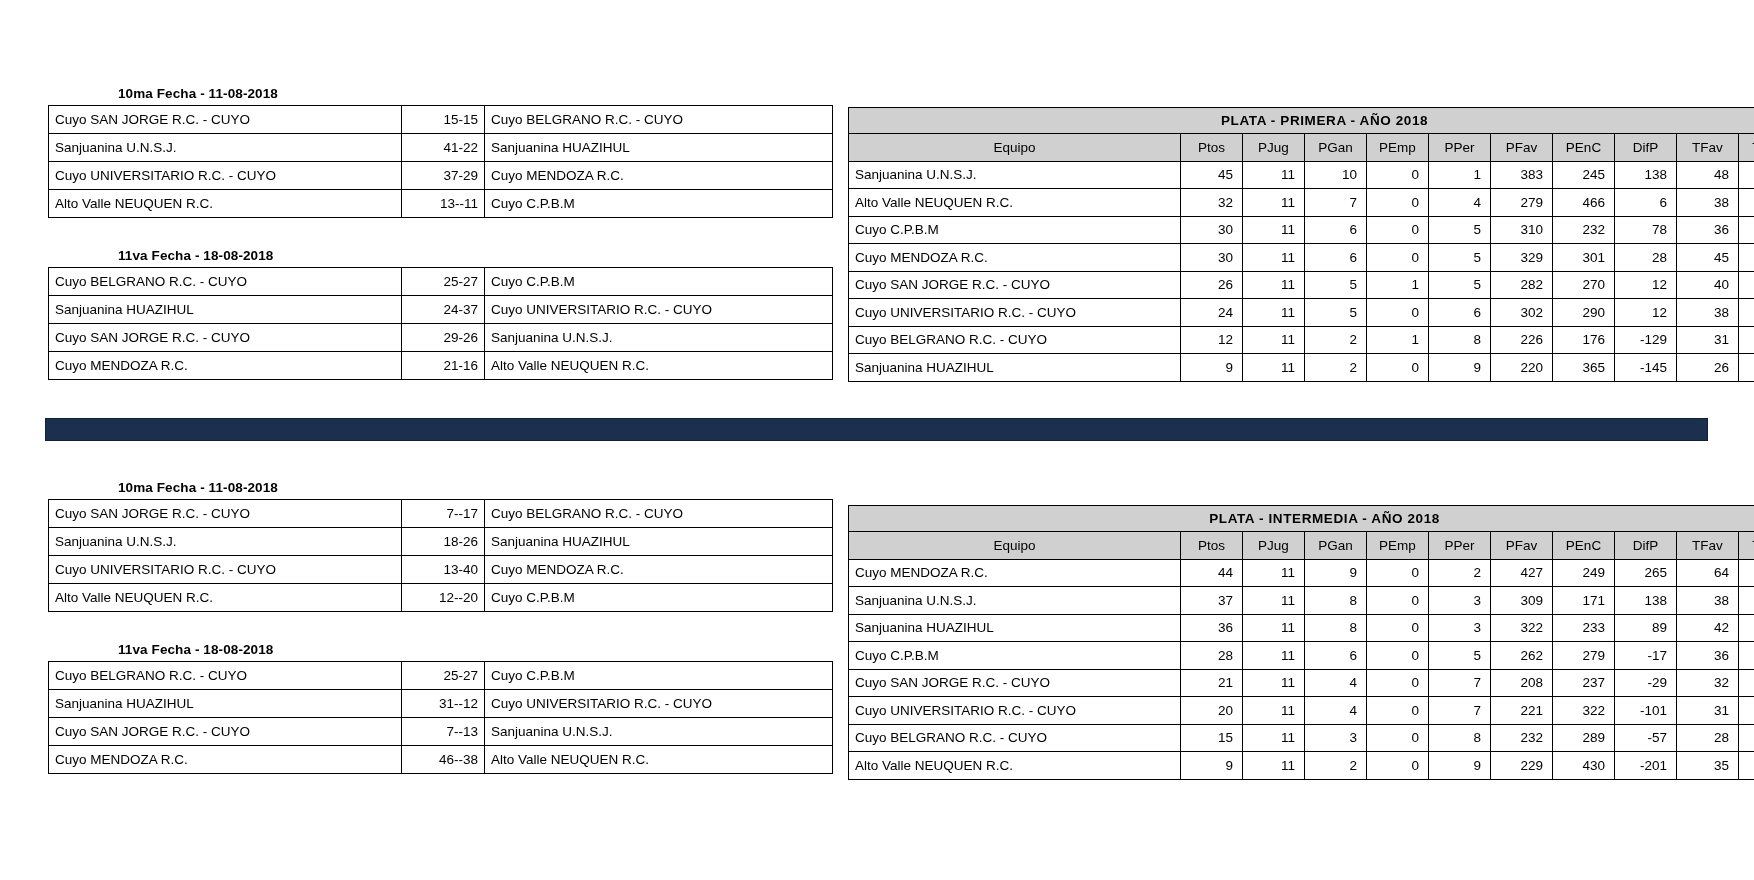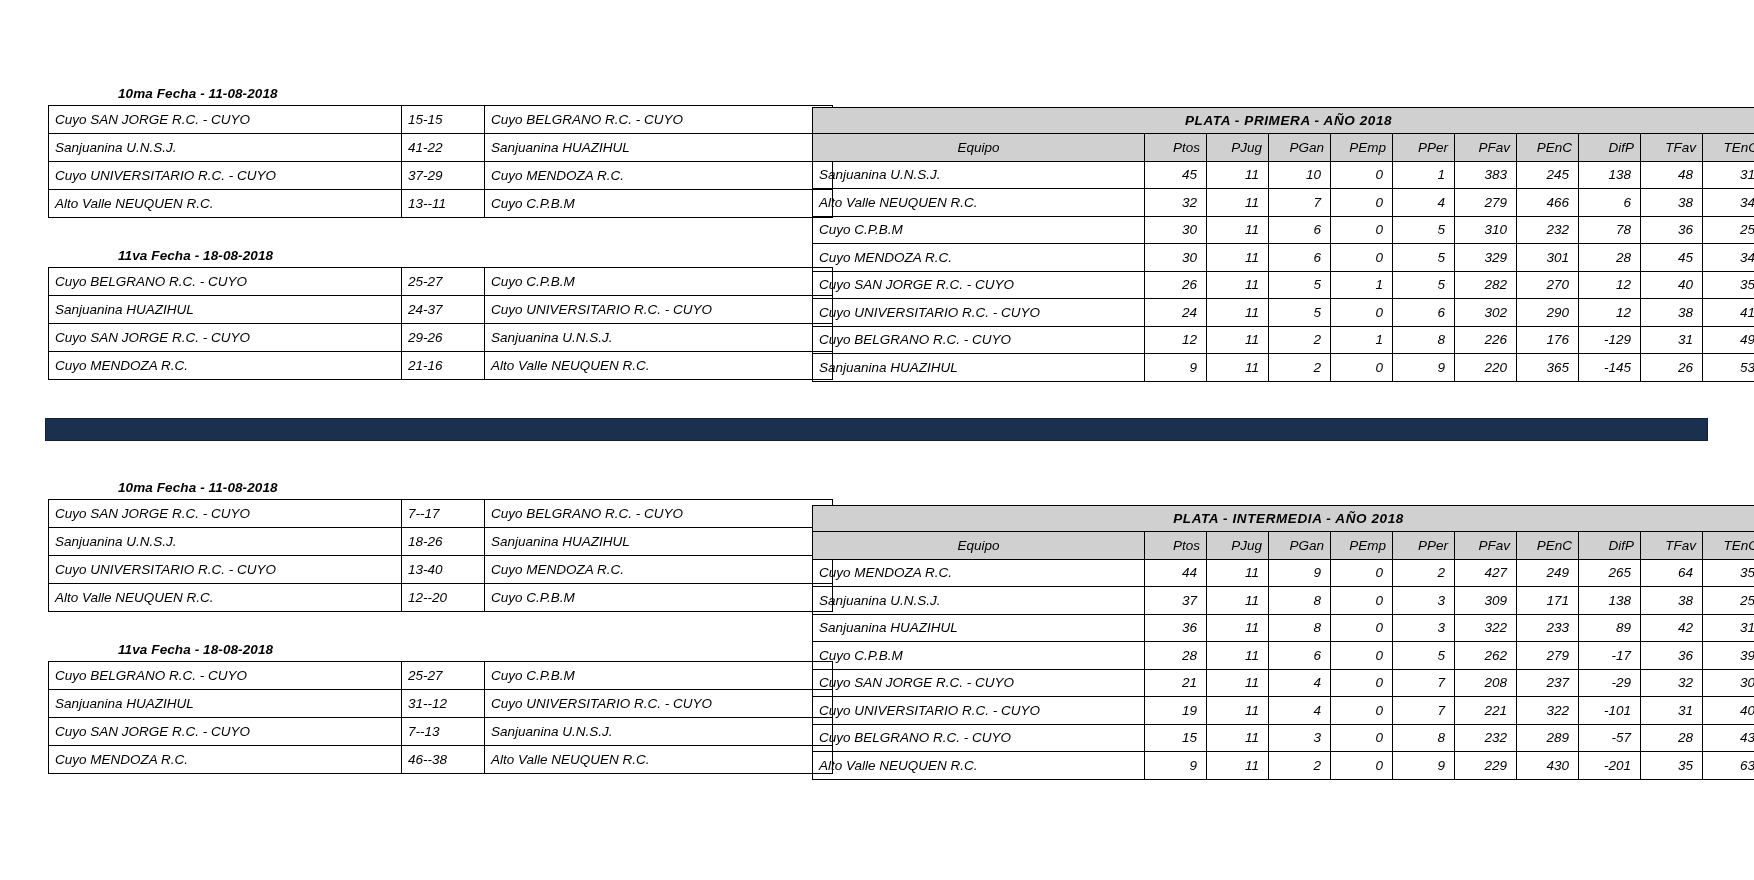--- a/index.html
+++ b/index.html
@@ -12,30 +12,29 @@
     height: 880px;
     font-family: "Liberation Sans", sans-serif;
     color: #000000;
     position: relative;
     overflow: hidden;
   }
   .page {
     position: relative;
     width: 1754px;
     height: 880px;
-    font-style: italic;
   }
   .fixtures-col {
     position: absolute;
     left: 48px;
     width: 745px;
   }
   .standings-col {
     position: absolute;
-    left: 812px;
+    left: 848px;
     width: 890px;
   }
   .round-title {
     font-size: 13.5px;
     font-weight: bold;
     color: #000;
     margin: 0 0 4px 70px;
     letter-spacing: 0.1px;
   }
   table.fix {
@@ -46,21 +45,21 @@
   table.fix td {
     border: 1px solid #000;
     height: 27px;
     font-size: 13.5px;
     padding: 0 6px;
     vertical-align: middle;
     white-space: nowrap;
     overflow: hidden;
   }
   td.home { width: 340px; text-align: left; }
-  td.score { width: 70px; text-align: left; }
+  td.score { width: 70px; text-align: right; }
   td.away { width: 335px; text-align: left; }
 
   table.stand {
     border-collapse: collapse;
     width: 890px;
     table-layout: fixed;
   }
   table.stand td, table.stand th {
     border: 1px solid #000;
     height: 26.5px;
@@ -73,21 +72,21 @@
   table.stand .caption-cell {
     background: #d0d0d0;
     text-align: center;
     font-weight: bold;
     letter-spacing: 0.6px;
     font-size: 13.5px;
     height: 25px;
   }
   table.stand .hdr td {
     background: #d0d0d0;
-    text-align: right;
+    text-align: center;
     font-weight: normal;
   }
   table.stand td.team {
     text-align: left;
   }
   table.stand td.num {
     text-align: right;
     padding-right: 9px;
   }
   
@@ -455,21 +454,21 @@
           <td class="num">0</td>
           <td class="num">7</td>
           <td class="num">208</td>
           <td class="num">237</td>
           <td class="num">-29</td>
           <td class="num">32</td>
           <td class="num">30</td>
         </tr>
         <tr>
           <td class="team">Cuyo UNIVERSITARIO R.C. - CUYO</td>
-          <td class="num">19</td>
+          <td class="num">20</td>
           <td class="num">11</td>
           <td class="num">4</td>
           <td class="num">0</td>
           <td class="num">7</td>
           <td class="num">221</td>
           <td class="num">322</td>
           <td class="num">-101</td>
           <td class="num">31</td>
           <td class="num">40</td>
         </tr>

